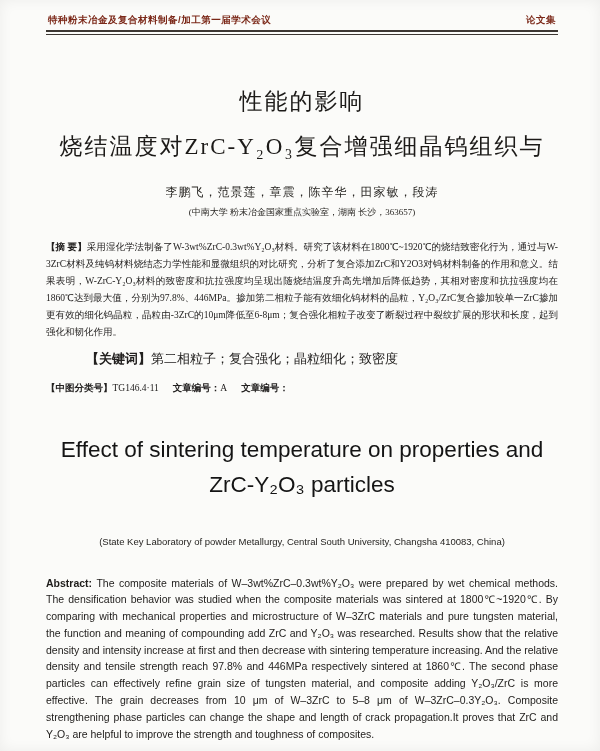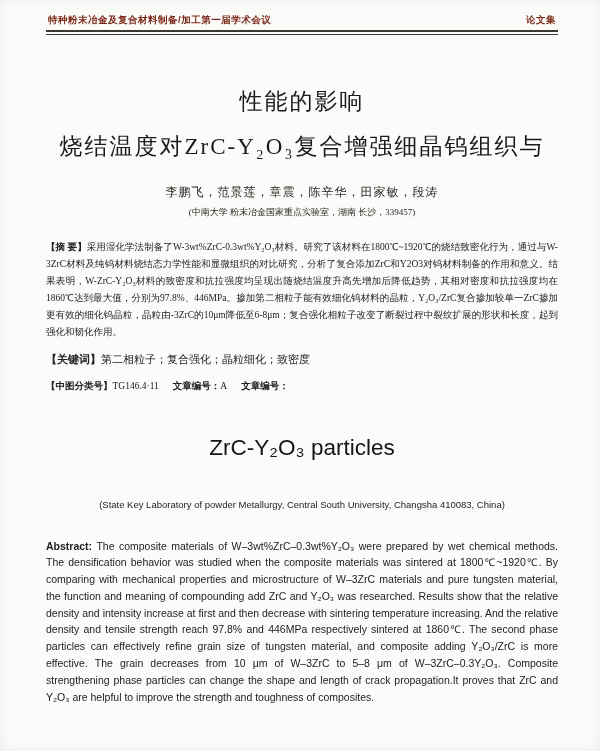--- a/index.html
+++ b/index.html
@@ -65,23 +65,24 @@
   .abs-cn {
     margin-top: 20px;
     font-size: 9.5px;
     line-height: 17px;
     color: #232120;
     text-align: justify;
   }
   .abs-cn .lbl, .kw .lbl, .clc .lbl { font-weight: bold; }
   .kw {
     margin-top: 8px;
-    font-size: 11px;
+    font-size: 13px;
     line-height: 16px;
     color: #232120;
+    margin-left: 40px;
   }
   .clc {
     margin-top: 4px;
     font-size: 9.5px;
     line-height: 16px;
     color: #232120;
   }
   .clc .seg { margin-right: 14px; margin-top: 48px; }
   
   .title-en {
@@ -121,29 +122,30 @@
     <span class="hdr-right">论文集</span>
   </div>
   <div class="hdr-rule"></div>
 
   <h1 class="title-cn">
     <div>性能的影响</div>
     <div>烧结温度对ZrC-Y₂O₃复合增强细晶钨组织与</div>
   </h1>
 
   <div class="authors">李鹏飞，范景莲，章震，陈辛华，田家敏，段涛</div>
-  <div class="affil-cn">(中南大学 粉末冶金国家重点实验室，湖南 长沙，339457)</div>
+  <div class="affil-cn">(中南大学 粉末冶金国家重点实验室，湖南 长沙，363657)</div>
 
   <p class="abs-cn"><span class="lbl">【摘  要】</span><span>采用湿化学法制备了W-3wt%ZrC-0.3wt%Y₂O₃材料。研究了该材料在1800℃~1920℃的烧结致密化行为，通过与W-3ZrC材料及纯钨材料烧结态力学性能和显微组织的对比研究，分析了复合添加ZrC和Y2O3对钨材料制备的作用和意义。结果表明，W-ZrC-Y₂O₃材料的致密度和抗拉强度均呈现出随烧结温度升高先增加后降低趋势，其相对密度和抗拉强度均在1860℃达到最大值，分别为97.8%、446MPa。掺加第二相粒子能有效细化钨材料的晶粒，Y₂O₃/ZrC复合掺加较单一ZrC掺加更有效的细化钨晶粒，晶粒由-3ZrC的10μm降低至6-8μm；复合强化相粒子改变了断裂过程中裂纹扩展的形状和长度，起到强化和韧化作用。</span></p>
 
   <p class="kw"><span class="lbl">【关键词】</span><span>第二相粒子；复合强化；晶粒细化；致密度</span></p>
 
   <p class="clc"><span class="seg"><span class="lbl">【中图分类号】</span><span>TG146.4·11</span></span><span class="seg"><span class="lbl">文章编号：</span><span>A</span></span><span class="seg"><span class="lbl">文章编号：</span></span></p>
 
   <h2 class="title-en">
+    <div>Effect of sintering temperature on properties and</div>
     <div>ZrC-Y₂O₃ particles</div>
   </h2>
 
   <div class="affil-en">(State Key Laboratory of powder Metallurgy, Central South University, Changsha 410083, China)</div>
 
   <p class="abs-en"><span class="lbl">Abstract:</span><span> The composite materials of W–3wt%ZrC–0.3wt%Y₂O₃ were prepared by wet chemical methods. The densification behavior was studied when the composite materials was sintered at 1800℃~1920℃. By comparing with mechanical properties and microstructure of W–3ZrC materials and pure tungsten material, the function and meaning of compounding add ZrC and Y₂O₃ was researched. Results show that the relative density and intensity increase at first and then decrease with sintering temperature increasing. And the relative density and tensile strength reach 97.8% and 446MPa respectively sintered at 1860℃. The second phase particles can effectively refine grain size of tungsten material, and composite adding Y₂O₃/ZrC is more effective. The grain decreases from 10 μm of W–3ZrC to 5–8 μm of W–3ZrC–0.3Y₂O₃. Composite strengthening phase particles can change the shape and length of crack propagation.It proves that ZrC and Y₂O₃ are helpful to improve the strength and toughness of composites.</span></p>
 
 </div>
 
 </body></html>

